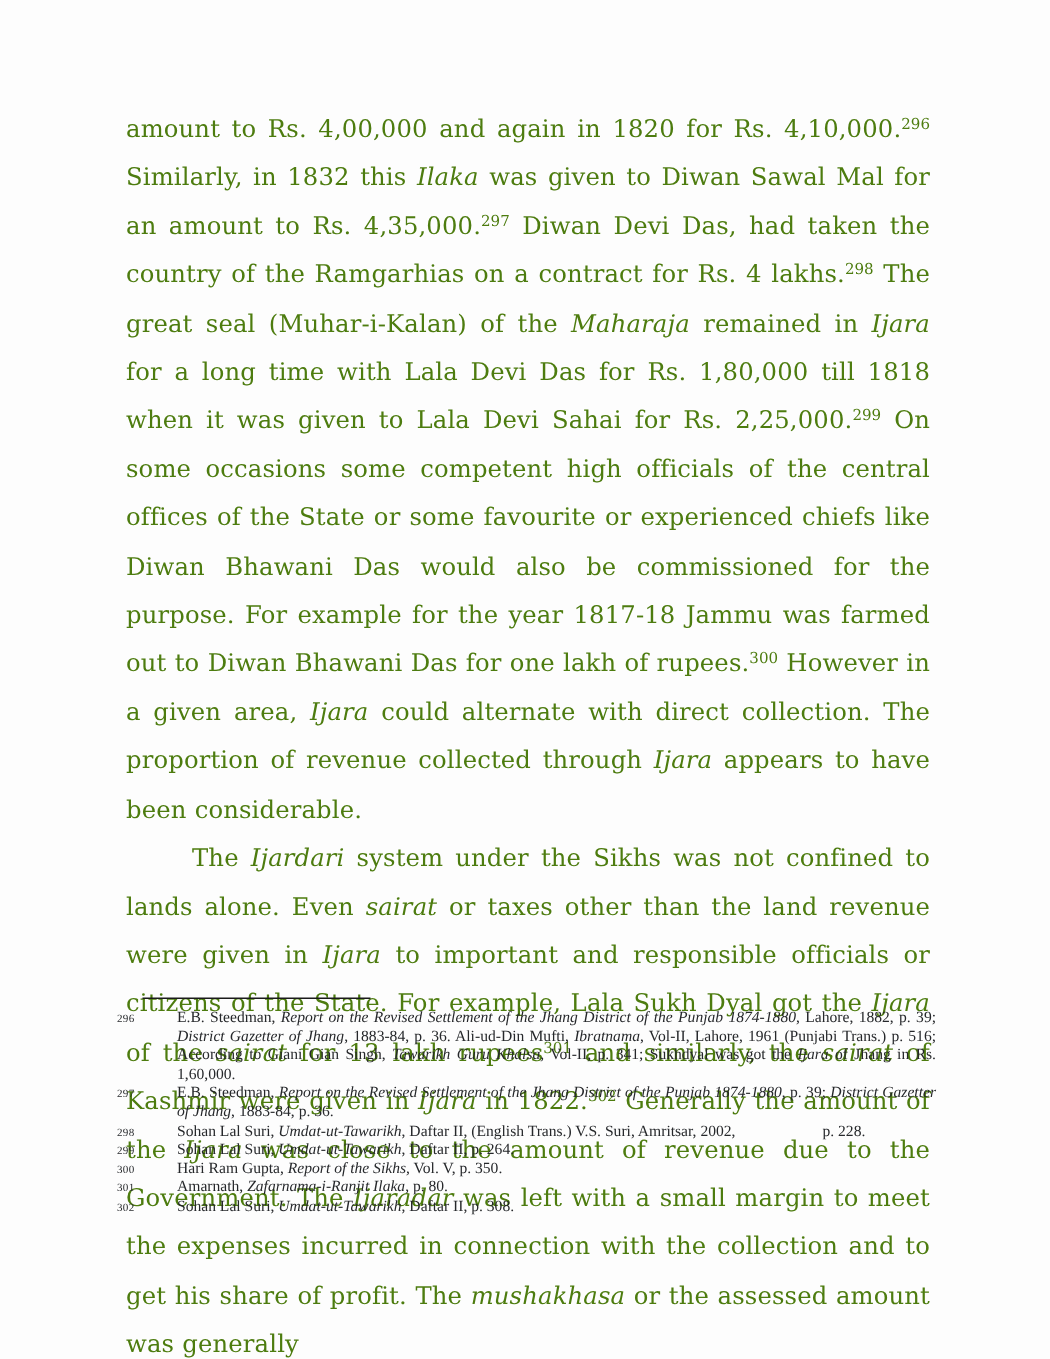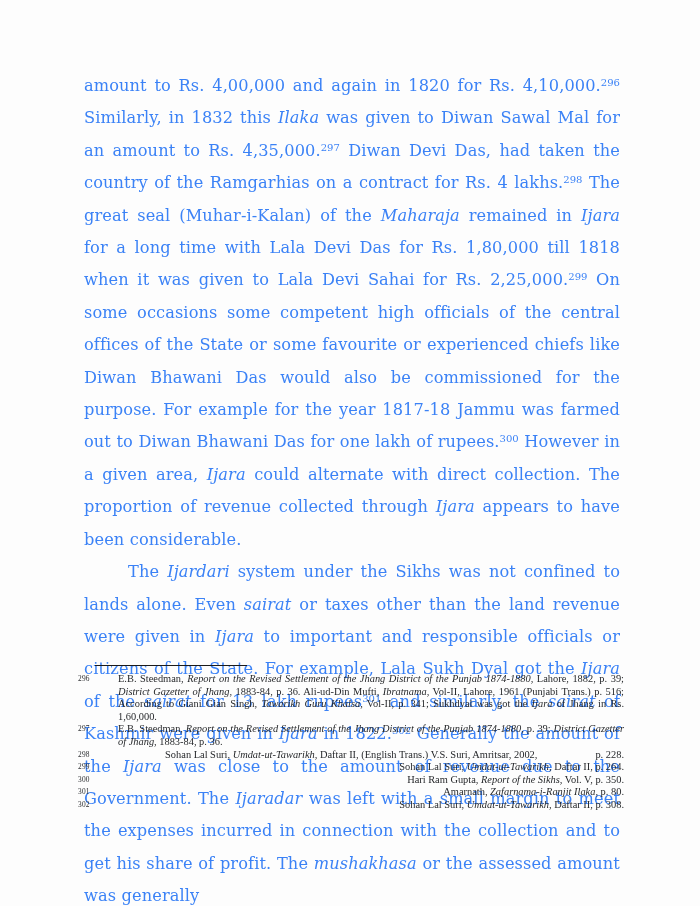--- a/index.html
+++ b/index.html
@@ -34,21 +34,21 @@
   }
 
   .para {
     margin: 0;
     text-align: justify;
     text-justify: inter-word;
     font-size: 16.2px;
     line-height: 32.4px;
     letter-spacing: 0.1px;
     word-spacing: 0.2px;
-    color: #3b82f6;
+    color: #4d7c0f;
     font-family: "DejaVu Serif", "Liberation Serif", serif;
   }
   .para.first-para {
     text-indent: 0;
   }
   .para.indent {
     text-indent: 44px;
   }
 
   .para i {
@@ -97,21 +97,21 @@
     padding-top: 0px;
     color: #2a2c2f;
     letter-spacing: 0.2px;
   }
   .fn-body {
     flex: 1 1 auto;
     text-align: justify;
     text-justify: inter-word;
   }
   .fn-body.nojust {
-    text-align: right;
+    text-align: left;
   }
   .fn-body i {
     font-style: italic;
   }
   .gap-wide {
     display: inline-block;
     width: 58px;
   }
 </style>
 </head>

